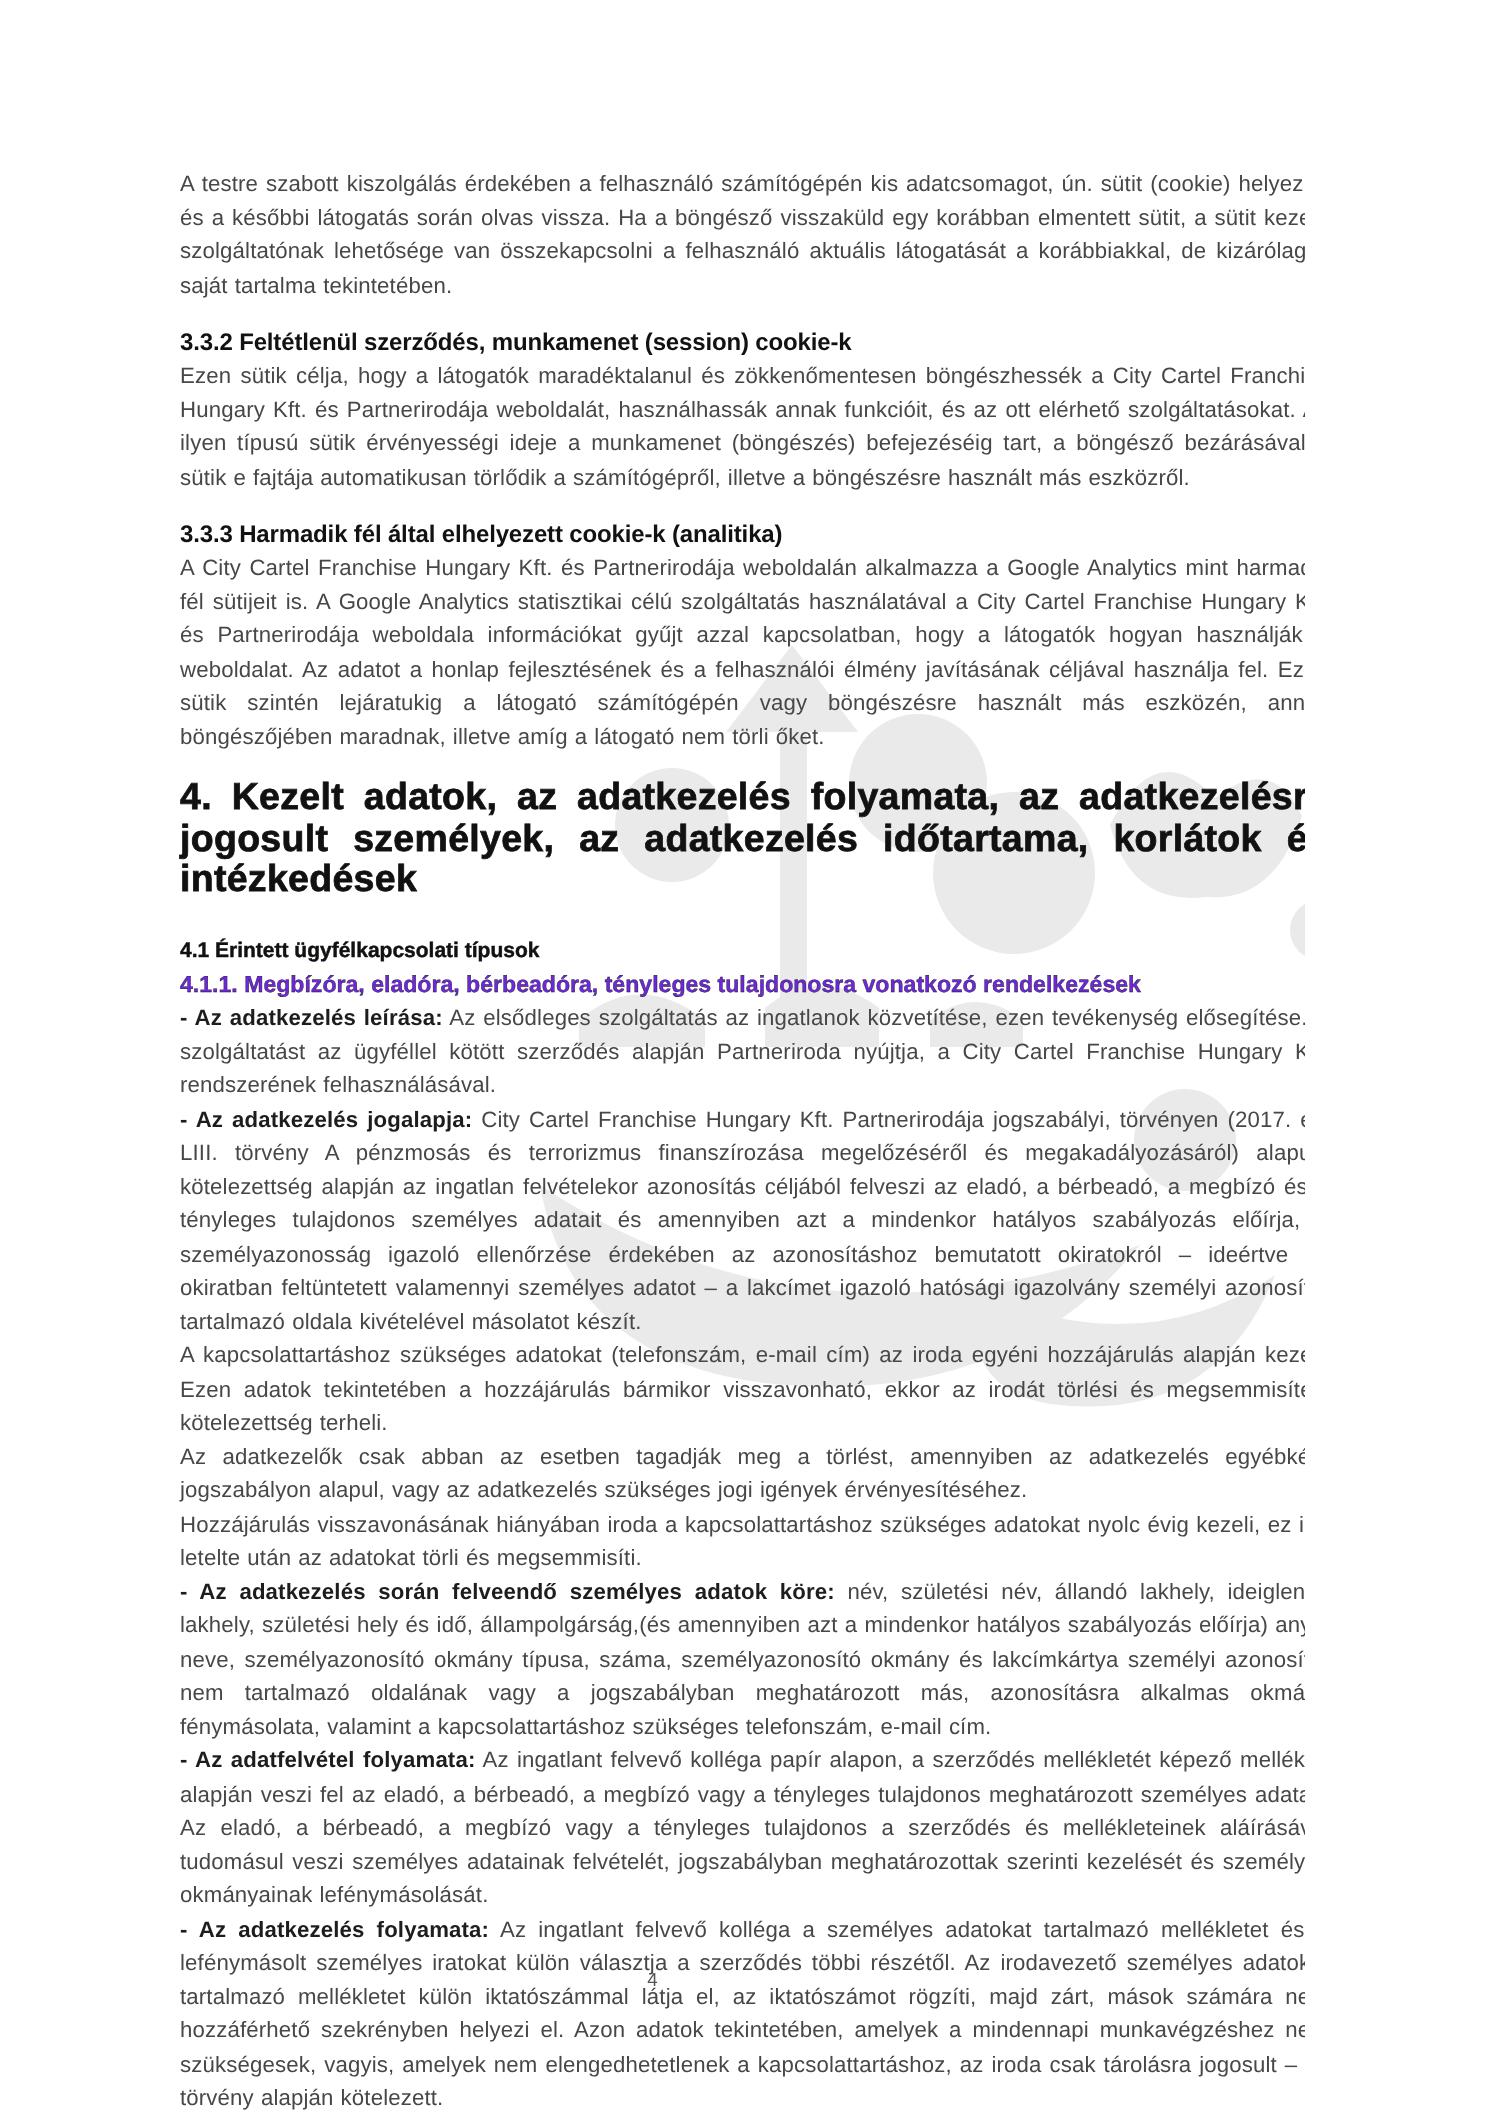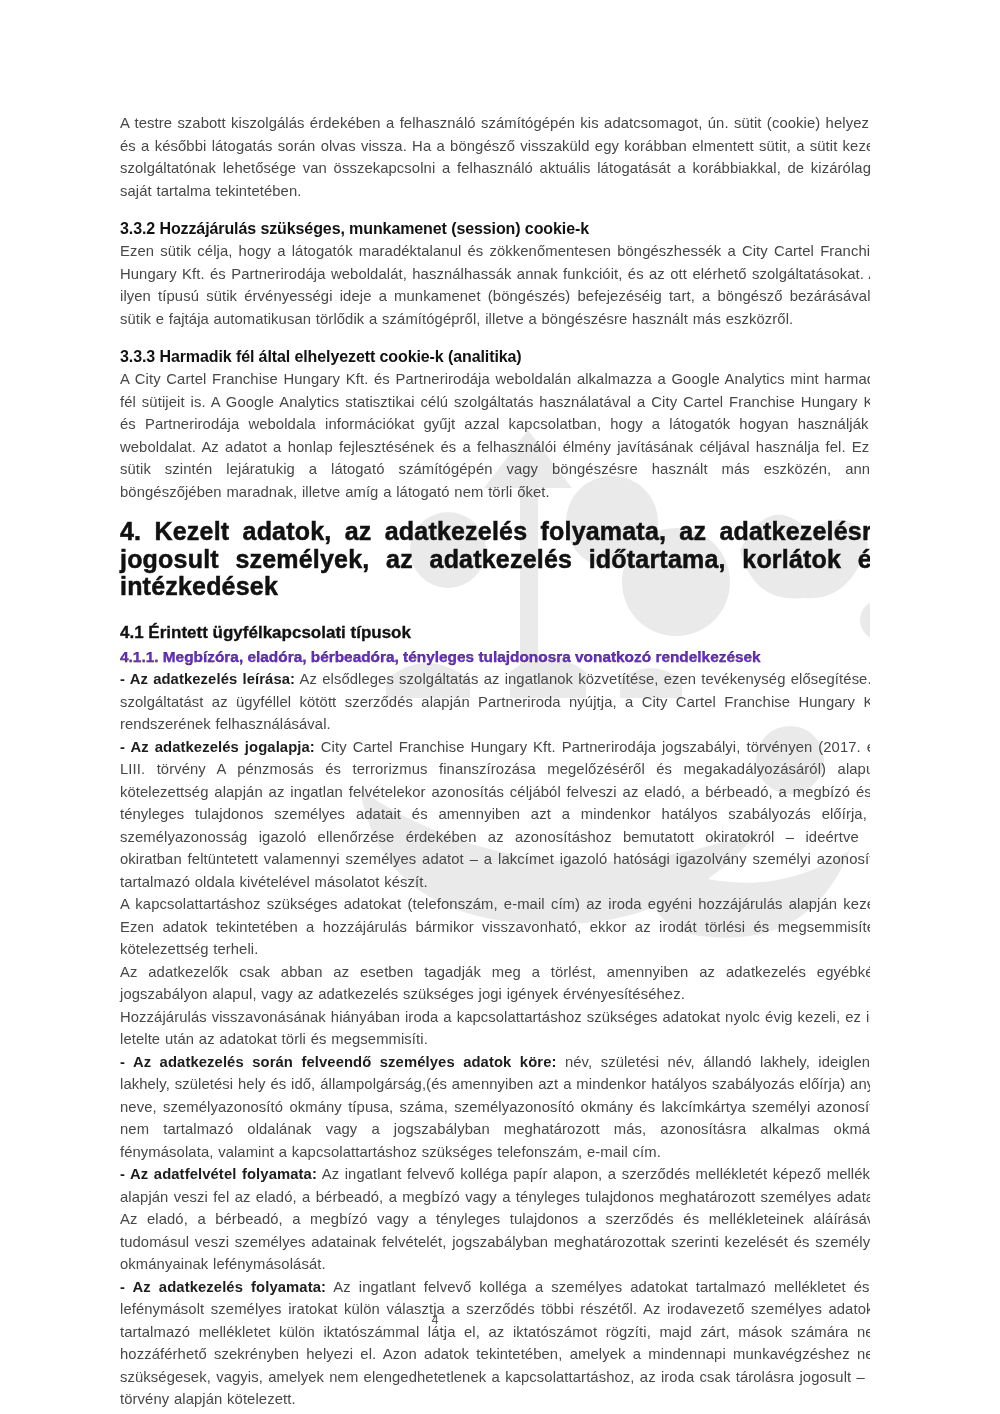--- a/index.html
+++ b/index.html
@@ -50,21 +50,21 @@
     font-size: 25px;
     line-height: 27.5px;
     font-weight: 700;
     -webkit-text-stroke: 0.5px #111111;
     color: #111111;
     margin: 10px 0 20px 0;
     text-align: justify;
     letter-spacing: 0.2px;
   }
   .h-mid {
-    font-size: 17px;
+    font-size: 14px;
     line-height: 24px;
     font-weight: 700;
     -webkit-text-stroke: 0.3px #111111;
     color: #111111;
     margin: 0 0 1px 0;
     text-align: left;
   }
   .h-sub {
     font-size: 15.4px;
     line-height: 22.5px;
@@ -114,21 +114,21 @@
       <circle cx="470" cy="330" r="34"></circle>
       <circle cx="120,"></circle>
     </g>
   </svg>
 
   <main class="content">
 
     <p class="body intro">A testre szabott kiszolgálás érdekében a felhasználó számítógépén kis adatcsomagot, ún. sütit (cookie) helyez el és a későbbi látogatás során olvas vissza. Ha a böngésző visszaküld egy korábban elmentett sütit, a sütit kezelő szolgáltatónak lehetősége van összekapcsolni a felhasználó aktuális látogatását a korábbiakkal, de kizárólag a saját tartalma tekintetében.</p>
 
     <section class="block">
-      <h3 class="h-small">3.3.2 Hozzájárulás szükséges, munkamenet (session) cookie-k</h3>
+      <h3 class="h-small">3.3.2 Feltétlenül szerződés, munkamenet (session) cookie-k</h3>
       <p class="body">Ezen sütik célja, hogy a látogatók maradéktalanul és zökkenőmentesen böngészhessék a City Cartel Franchise Hungary Kft. és Partnerirodája weboldalát, használhassák annak funkcióit, és az ott elérhető szolgáltatásokat. Az ilyen típusú sütik érvényességi ideje a munkamenet (böngészés) befejezéséig tart, a böngésző bezárásával a sütik e fajtája automatikusan törlődik a számítógépről, illetve a böngészésre használt más eszközről.</p>
     </section>
 
     <section class="block">
       <h3 class="h-small">3.3.3 Harmadik fél által elhelyezett cookie-k (analitika)</h3>
       <p class="body">A City Cartel Franchise Hungary Kft. és Partnerirodája weboldalán alkalmazza a Google Analytics mint harmadik fél sütijeit is. A Google Analytics statisztikai célú szolgáltatás használatával a City Cartel Franchise Hungary Kft. és Partnerirodája weboldala információkat gyűjt azzal kapcsolatban, hogy a látogatók hogyan használják a weboldalat. Az adatot a honlap fejlesztésének és a felhasználói élmény javításának céljával használja fel. Ezen sütik szintén lejáratukig a látogató számítógépén vagy böngészésre használt más eszközén, annak böngészőjében maradnak, illetve amíg a látogató nem törli őket.</p>
     </section>
 
     <h1 class="h-large">4. Kezelt adatok, az adatkezelés folyamata, az adatkezelésre jogosult személyek, az adatkezelés időtartama, korlátok és intézkedések</h1>
 

